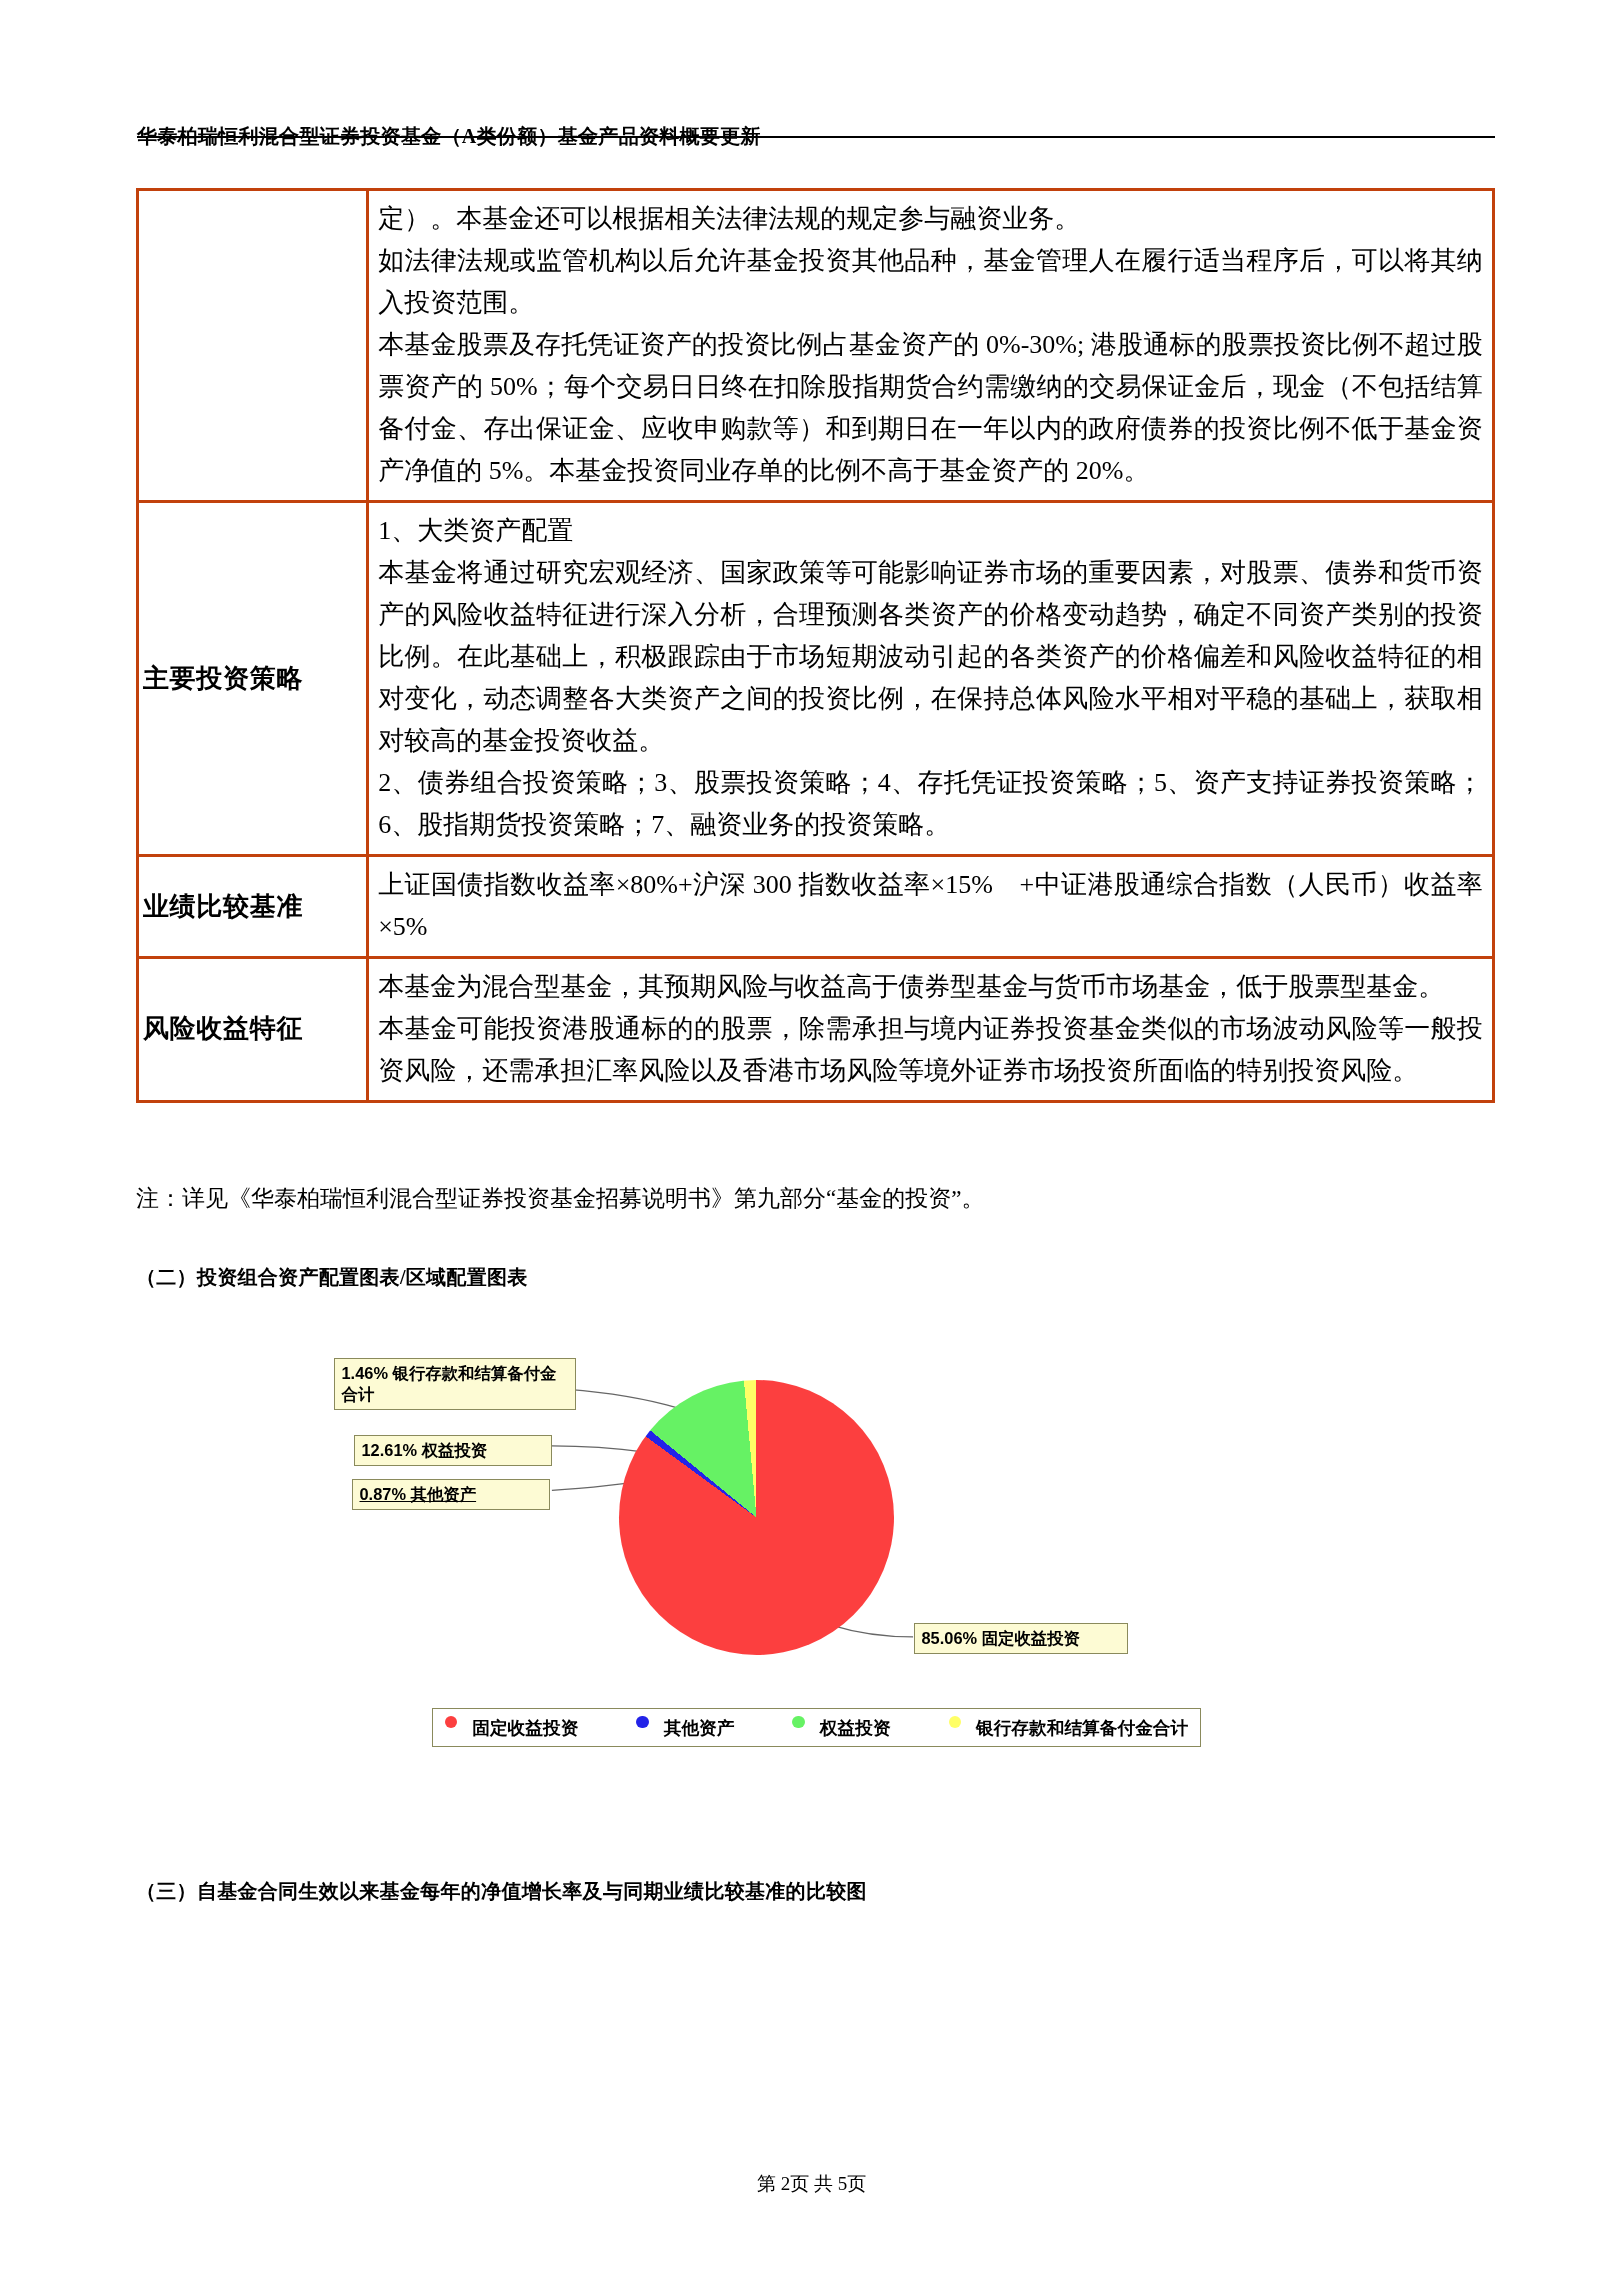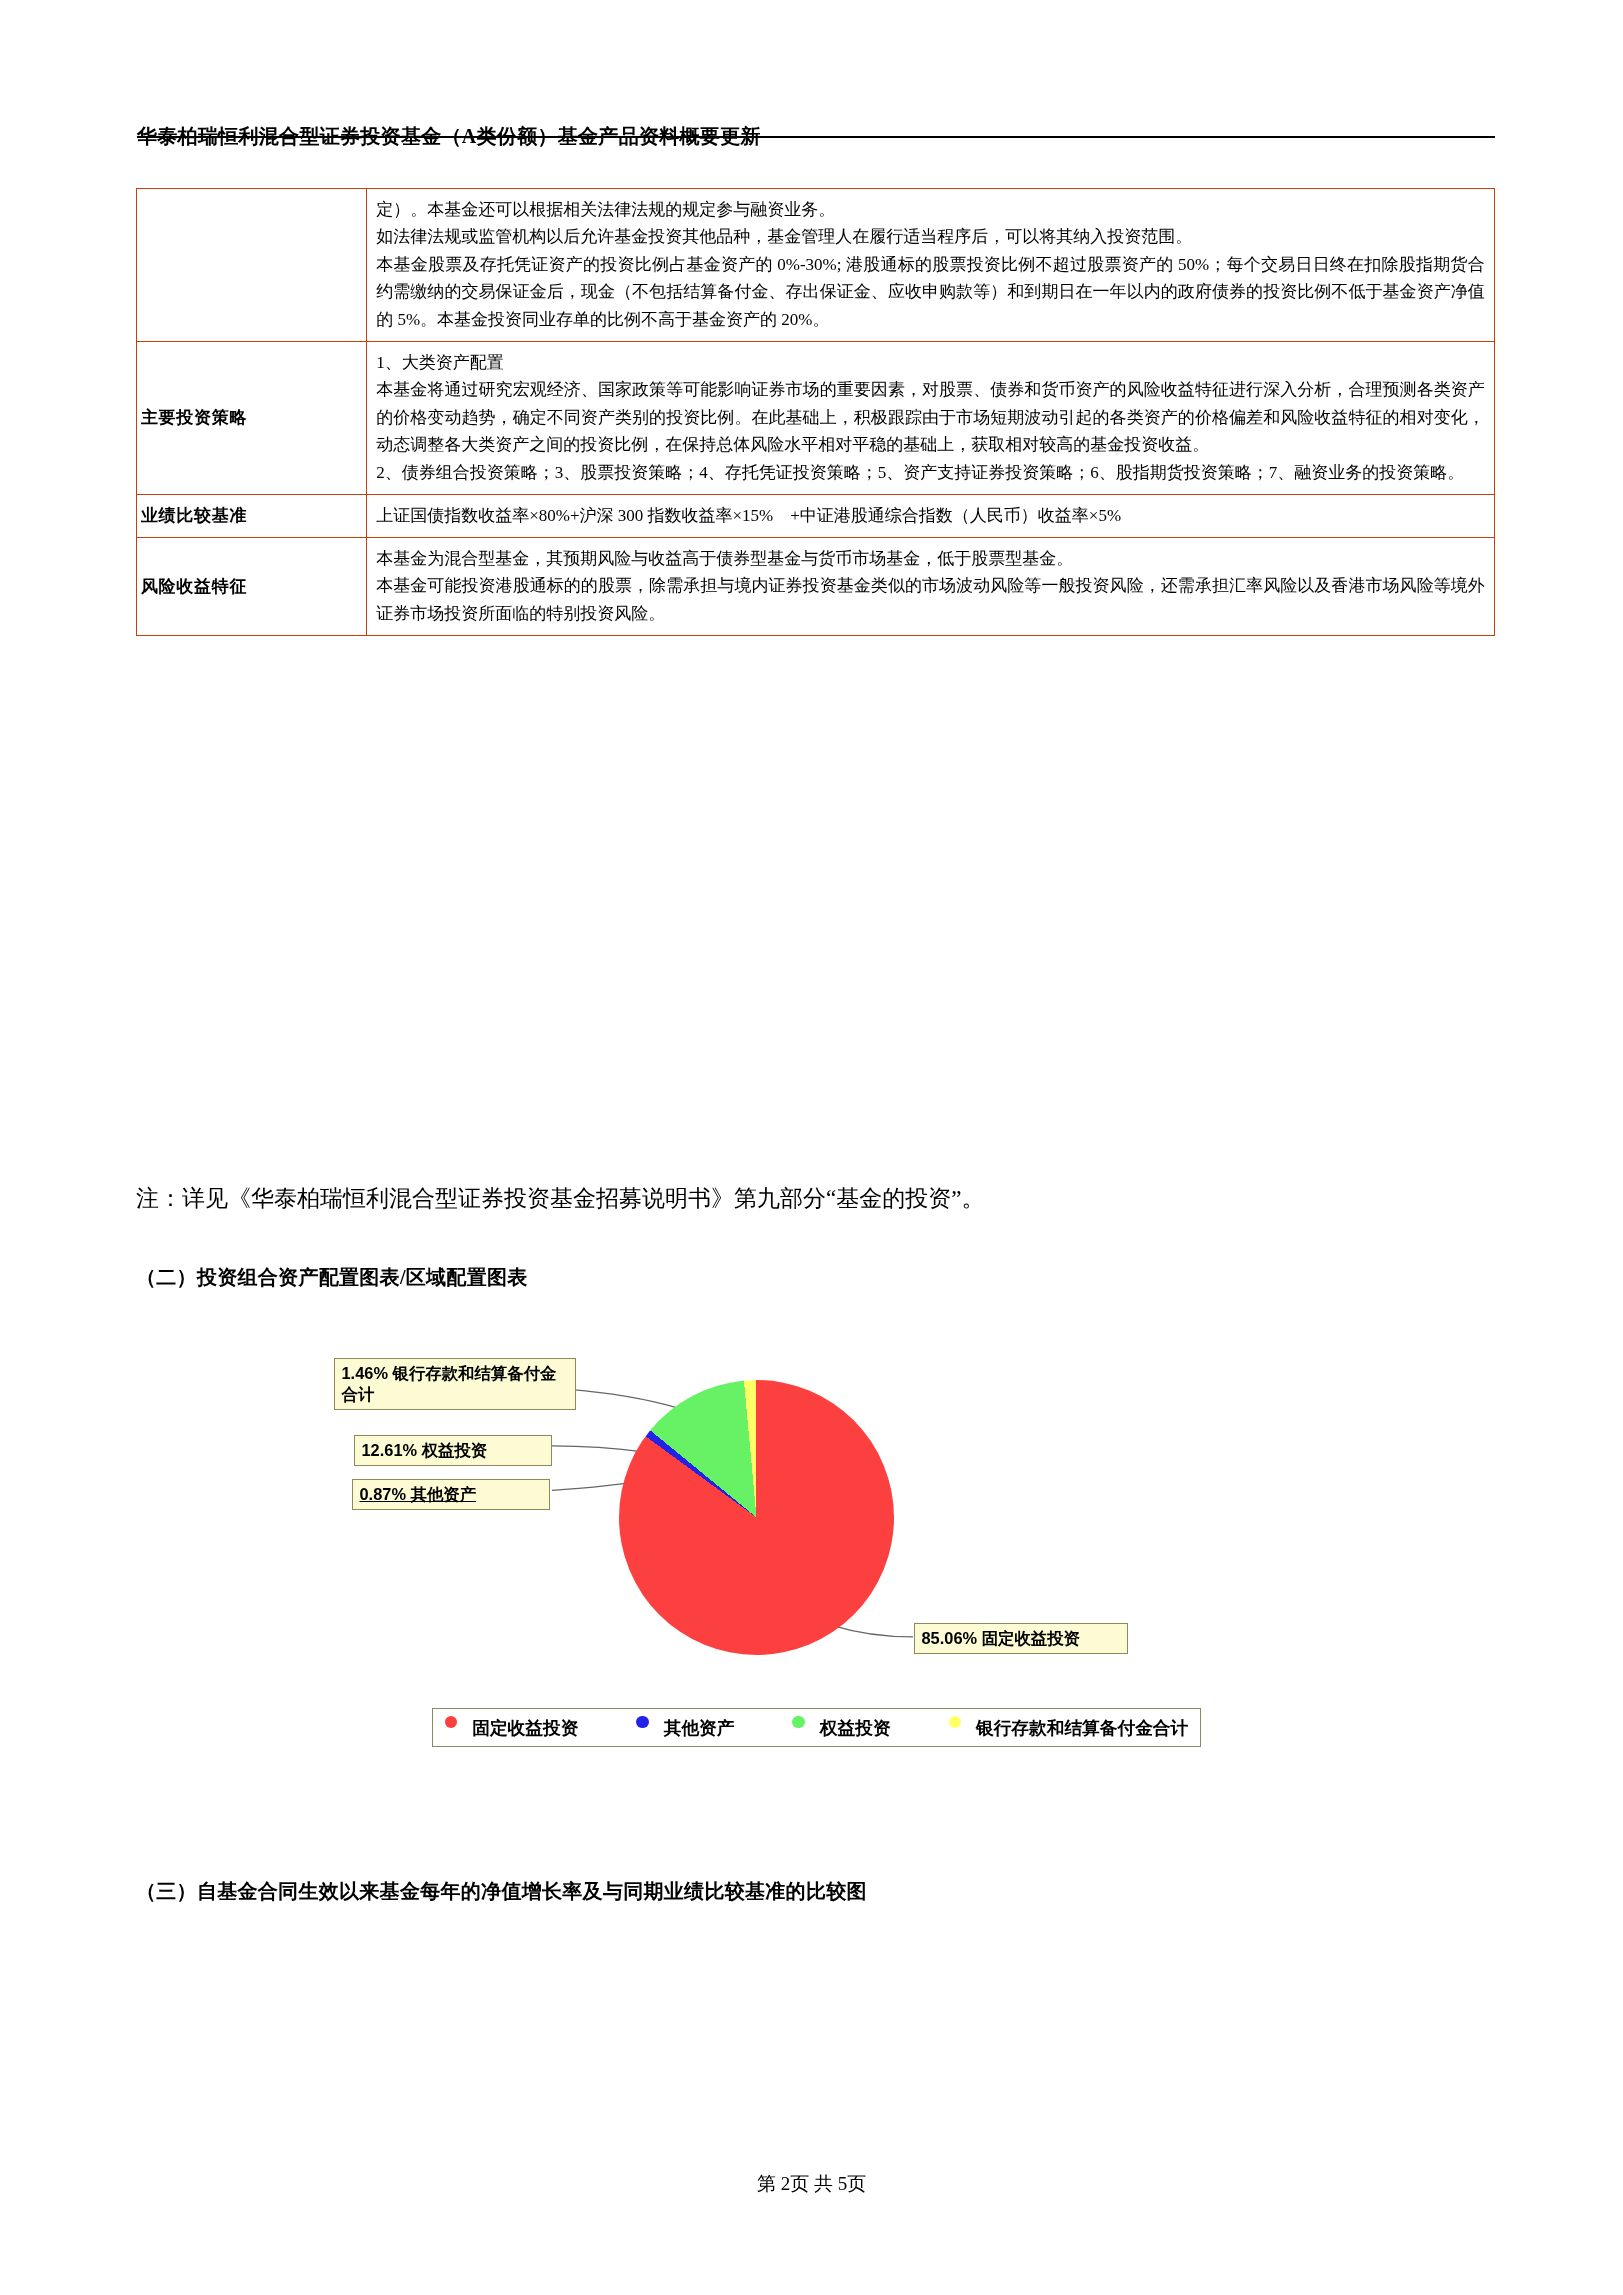--- a/index.html
+++ b/index.html
@@ -49,24 +49,24 @@
   
   .tbl {
     position: absolute;
     top: 188px;
     left: 136px;
     width: 1359px;
     border-collapse: collapse;
     table-layout: fixed;
   }
   .tbl td {
-    border: 1px solid #c2410c;
+    border: 3px solid #c2410c;
     vertical-align: top;
     padding: 6.5px 9.2px 7.9px 9.2px;
-    font-size: 17px;
+    font-size: 26px;
     line-height: 1.62;
     font-family: "Liberation Serif", "DejaVu Serif", serif;
   }
   .tbl td.label {
     width: 230px;
     vertical-align: middle;
     font-weight: 700;
     letter-spacing: 0.7px;
     padding: 6.5px 3.9px;
   }

